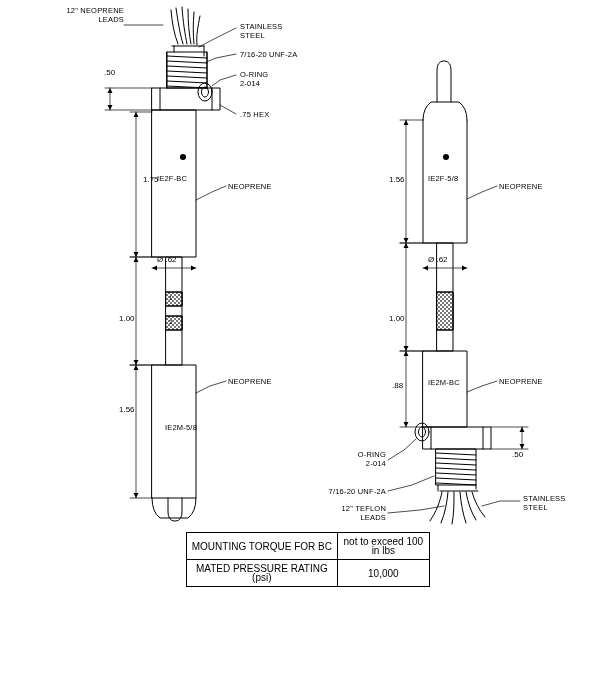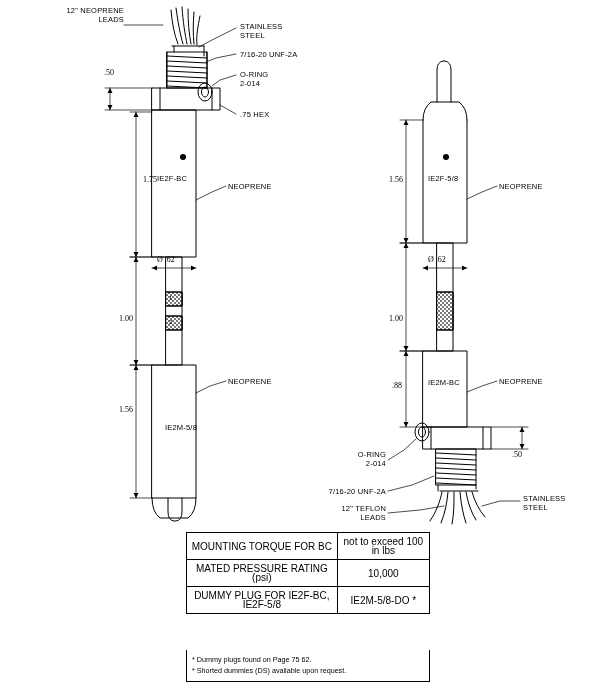--- a/index.html
+++ b/index.html
@@ -34,21 +34,20 @@
     letter-spacing: 0.2px;
     white-space: pre;
     color: #000;
   }
   .lbl.r { text-align: right; }
   .dim {
     position: absolute;
     font-size: 8px;
     line-height: 9px;
     white-space: pre;
-    font-family: Liberation Serif, serif;
   }
   
   #spec-table {
     position: absolute;
     left: 186px;
     top: 532px;
     width: 244px;
     border-collapse: collapse;
     font-size: 10px;
   }
@@ -335,26 +334,17 @@
       <tr>
         <td class="left-col">MOUNTING TORQUE
 FOR BC</td>
         <td class="right-col">not to exceed
 100 in lbs</td>
       </tr>
       <tr>
         <td class="left-col">MATED PRESSURE RATING (psi)</td>
         <td class="right-col">10,000</td>
       </tr>
-      <tr>
-        <td class="left-col">DUMMY PLUG FOR
-IE2F-BC, IE2F-5/8</td>
-        <td class="right-col">IE2M-5/8-DO *</td>
-      </tr>
     </tbody>
   </table>
 
-  <div id="notes">
-    <div class="note-line">* Dummy plugs found on Page 75 62.</div>
-    <div class="note-line">* Shorted dummies (DS) available upon request.</div>
-  </div>
 
 </div>
 
 </body></html>

